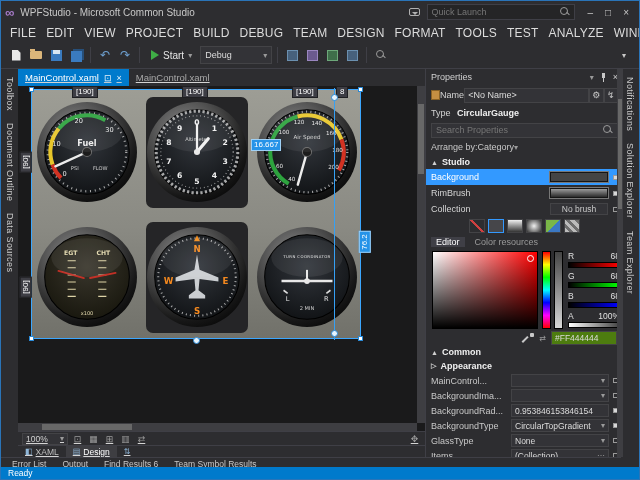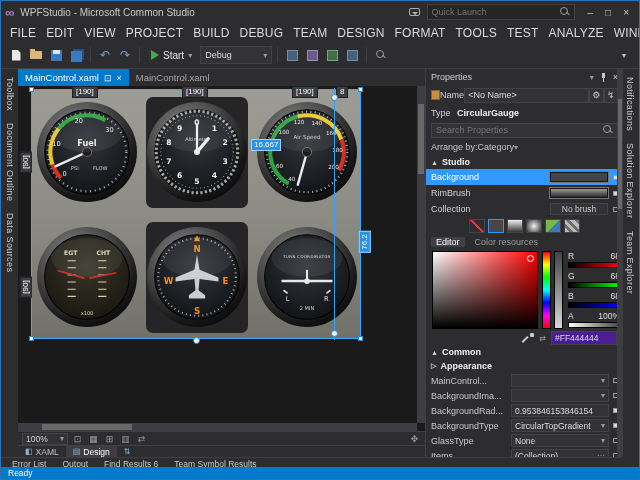--- a/index.html
+++ b/index.html
@@ -40,21 +40,21 @@
   .start-btn { display:flex; align-items:center; gap:4px; padding:0 6px; color:#e6e6e6; }
   .play { width:0; height:0; border-left:8px solid #3fae46; border-top:5px solid transparent; border-bottom:5px solid transparent; }
   .combo { width:72px; height:18px; border:1px solid #434346; background:#333337; color:#dcdcdc; font-size:9px; display:flex; align-items:center; justify-content:space-between; padding:0 4px; }
   .ic-box { width:11px; height:11px; background:#47617c; border:1px solid #6b90b0; }
   
   .vstrip { position:absolute; top:68px; bottom:24px; background:#2d2d30; display:flex; flex-direction:column; align-items:center; }
   .vstrip.left { left:0; width:17px; }
   .vstrip.right { right:0; width:18px; }
   .vtab { writing-mode:vertical-rl; font-size:9px; color:#cdcdcd; margin:8px 0 4px; letter-spacing:.4px; }
   
-  .main { position:absolute; left:17px; top:68px; width:407px; height:388px; display:flex; flex-direction:column; }
+  .main { position:absolute; left:17px; top:68px; width:407px; height:388px; display:flex; flex-direction:column;text-decoration:underline; }
   .tabrow { height:17px; display:flex; align-items:flex-end; background:#2d2d30; }
   .dtab { height:17px; display:flex; align-items:center; gap:5px; padding:0 7px; font-size:9.5px; }
   .dtab.active { background:#007acc; color:#fff; }
   .dtab.inactive { color:#a8a8a8; }
   .dtab .x { font-size:9px; opacity:.9; }
   
   .designer { position:relative; flex:1; background:#1a1a1b; overflow:hidden; }
   .panel { position:absolute; left:13px; top:3px; width:330px; height:250px;
     background:linear-gradient(#9d9d95,#8a8a83 55%,#71716a);
     border:1px solid #3ba7ff;
@@ -133,21 +133,21 @@
   .chan-line { display:flex; justify-content:space-between; color:#e0e0e0; font-size:8.5px; }
   .chan-bar { height:6px; margin-top:1px; border:1px solid #000; }
   .cb-r { background:linear-gradient(to right,#000,#f00); }
   .cb-g { background:linear-gradient(to right,#000,#0f0); }
   .cb-b { background:linear-gradient(to right,#000,#00f); }
   .cb-a { background:linear-gradient(to right,#fff,#444); }
   .hex-row { position:absolute; left:6px; top:82px; right:6px; display:flex; align-items:center; justify-content:flex-end; gap:5px; }
   .dropper { width:11px; height:11px; position:relative; }
   .dropper::before { content:""; position:absolute; left:0; bottom:1px; width:8px; height:2px; background:#c8c8c8; transform:rotate(-45deg); transform-origin:left bottom; }
   .dropper::after { content:""; position:absolute; right:0; top:0; width:4px; height:4px; background:#c8c8c8; border-radius:1px; }
-  .hex-box { width:66px; height:14px; background:#4c1d95; border:1px solid #434346; color:#dcdcdc; display:flex; align-items:center; padding:0 3px; font-size:8.5px; }
+  .hex-box { width:66px; height:14px; background:#4d7c0f; border:1px solid #434346; color:#dcdcdc; display:flex; align-items:center; padding:0 3px; font-size:8.5px; }
   .crow { display:flex; align-items:center; height:15px; padding:0 5px; gap:4px; }
   .crow .lbl { width:76px; white-space:nowrap; overflow:hidden; color:#c8c8c8; }
   .crow .val { flex:1; height:13px; background:#333337; border:1px solid #434346; color:#dcdcdc; display:flex; align-items:center; justify-content:space-between; padding:0 3px; font-size:8.5px; white-space:nowrap; overflow:hidden; }
   .dd { color:#9a9a9a; font-size:8px; }
   .pscroll { position:absolute; right:0; top:0; bottom:0; width:6px; background:#3e3e42; }
   .pscroll .thumb { position:absolute; left:1px; width:4px; top:30px; height:110px; background:#686868; }
   
   .bottomtabs { position:absolute; left:0; right:18px; top:456px; height:12px; background:#2d2d30; border-top:1px solid #3f3f46; display:flex; align-items:center; padding-left:4px; gap:2px; }
   .bottomtabs span { padding:0 7px; font-size:8.5px; color:#c8c8c8; }
   .statusbar { position:absolute; left:0; right:0; bottom:0; height:12px; background:#007acc; color:#fff; display:flex; align-items:center; padding:0 7px; font-size:8.5px; }

